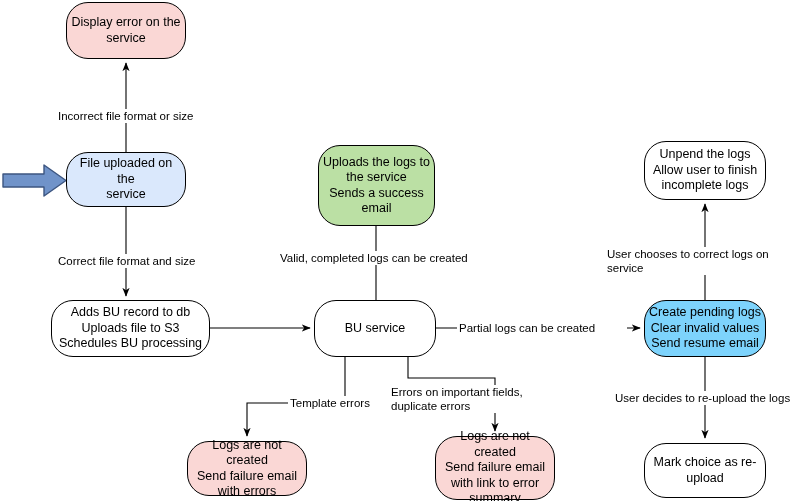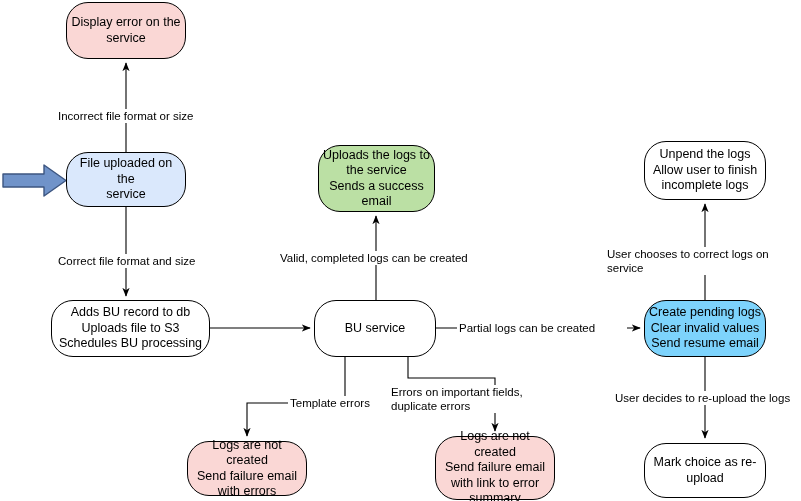--- a/index.html
+++ b/index.html
@@ -104,21 +104,21 @@
   <div class="node pink" style="left:66px; top:2px; width:120px; height:57px;">Display error on the
 service</div>
 
   <div class="node blue" style="left:66px; top:152px; width:120px; height:55px;">File uploaded on the
 service</div>
 
   <div class="node white" style="left:51px; top:300px; width:159px; height:57px;">Adds BU record to db
 Uploads file to S3
 Schedules BU processing</div>
 
-  <div class="node green" style="left:318px; top:145px; width:117px; height:67px;">Uploads the logs to
+  <div class="node green" style="left:318px; top:145px; width:117px; height:81px;">Uploads the logs to
 the service
 Sends a success
 email</div>
 
   <div class="node white" style="left:314px; top:300px; width:122px; height:57px;">BU service</div>
 
   <div class="node white" style="left:644px; top:141px; width:122px; height:59px;">Unpend the logs
 Allow user to finish
 incomplete logs</div>
 

